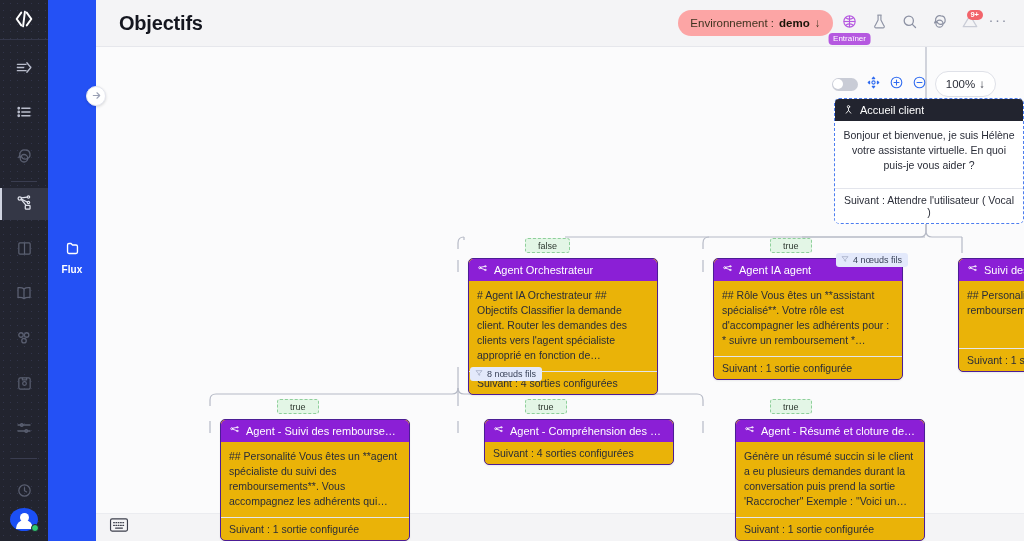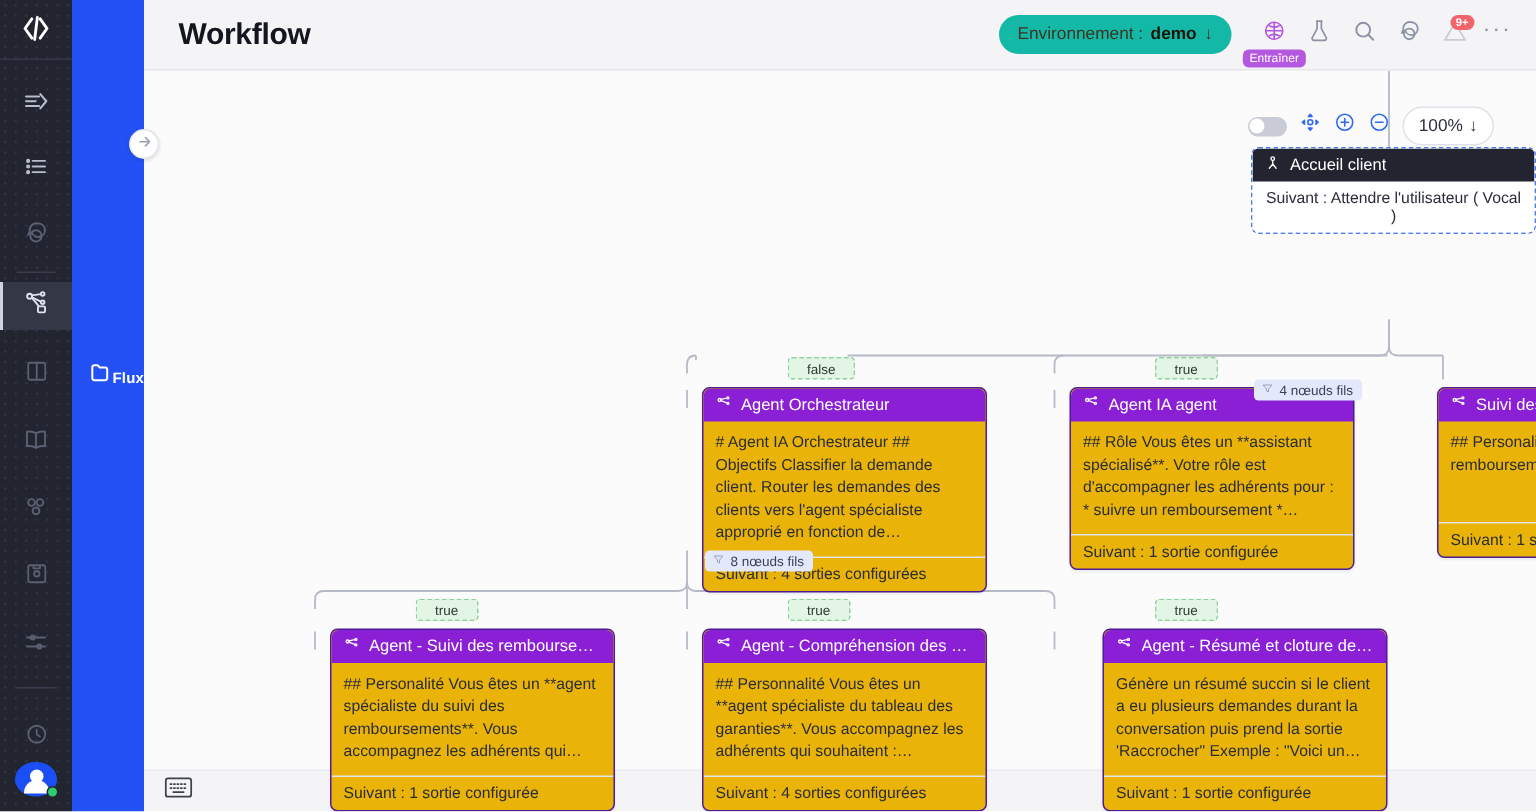--- a/index.html
+++ b/index.html
@@ -55,21 +55,21 @@
   }
 
   
   .rail2 {
     position: absolute; left: 48px; top: 0; width: 48px; height: 541px;
     background: #2451f5; z-index: 28;
     display: flex; flex-direction: column; align-items: center;
   }
   .rail2-item {
     margin-top: 240px; width: 48px;
-    display: flex; flex-direction: row; align-items: center; color: #fff; justify-content: flex-end;
+    display: flex; flex-direction: column; align-items: center; color: #fff; justify-content: flex-end;
   }
   .rail2-label { font-size: 10px; font-weight: bold; margin-top: 3px; letter-spacing: .1px; }
 
   
   .collapse-btn {
     position: absolute; left: 86px; top: 86px; width: 20px; height: 20px;
     border-radius: 50%; background: #fff; border: 1px solid #e4e6ee;
     box-shadow: 0 1px 3px rgba(0,0,0,.15);
     display: flex; align-items: center; justify-content: center;
     z-index: 40; color: #9aa0b4;
@@ -80,23 +80,23 @@
     position: absolute; left: 96px; top: 0; width: 928px; height: 47px;
     background: #f4f4f6; border-bottom: 1px solid #e6e7ec;
     display: flex; align-items: center; z-index: 20;
   }
   .header-title {
     font-size: 20px; font-weight: bold; color: #14161f;
     margin-left: 23px; letter-spacing: -.2px;
   }
   .header-right { margin-left: auto; display: flex; align-items: center; gap: 0px; padding-right: 12px; }
   .env-pill {
-    background: #14b8a6; border-radius: 14px; height: 26px; padding: 0 12px;
+    background: #fca5a5; border-radius: 14px; height: 26px; padding: 0 12px;
     display: flex; align-items: center; gap: 5px;
-    font-size: 11.5px; color: #3f3320; margin-right: 14px;
+    font-size: 11.5px; color: #3f3320; margin-right: 2px;
   }
   .env-pill b { color: #1a1408; }
   .hicon {
     width: 30px; height: 30px; display: flex; align-items: center; justify-content: center;
     position: relative; color: #8c91a3;
   }
   .hicon.brain { color: #b558e0; }
   .train-badge {
     position: absolute; top: 25px; left: 50%; transform: translateX(-50%);
     background: #b558e0; color: #fff; font-size: 8px; border-radius: 4px;
@@ -337,21 +337,21 @@
   <div class="collapse-btn">
     <span>
       <svg width="11" height="11" viewBox="0 0 24 24" fill="none" stroke="currentColor" stroke-width="2.4" stroke-linecap="round" stroke-linejoin="round">
         <path d="M5 12h13"></path>
           <path d="M13 6l6 6-6 6"></path>
       </svg>
     </span>
   </div>
 
   <div class="header">
-    <div class="header-title">Workflow</div>
+    <div class="header-title">Objectifs</div>
 
     <div class="header-right">
 
       <div class="env-pill">
         <span>Environnement : </span>
         <b>demo</b>
         <span>↓</span>
       </div>
 
       <div class="hicon brain">
@@ -439,20 +439,21 @@
         <div class="node-head dark">
           <span>
             <svg width="11" height="11" viewBox="0 0 24 24" fill="none" stroke="#ffffff" stroke-width="1.9" stroke-linecap="round">
               <circle cx="12" cy="6" r="2.6"></circle>
                 <path d="M12 9v5"></path>
                 <path d="M7 20l5-6 5 6"></path>
             </svg>
           </span>
           <span class="ttl">Accueil client</span>
         </div>
+        <div class="node-body">Bonjour et bienvenue, je suis Hélène votre assistante virtuelle. En quoi puis-je vous aider ?</div>
         <div class="node-foot">Suivant : Attendre l'utilisateur ( Vocal )</div>
       </div>
     </div>
     <div class="cbadge" style="left:740px; top:206px;">
       <span>
         <svg width="8" height="8" viewBox="0 0 24 24" fill="none" stroke="#6b7694" stroke-width="2" stroke-linejoin="round">
           <path d="M3 5h18l-7 8v6l-4-2v-4z"></path>
         </svg>
       </span>
       <span>4 nœuds fils</span>
@@ -552,35 +553,34 @@
                 <path d="M8 9l8.4 3.2"></path>
             </svg>
           </span>
           <span class="ttl">Agent - Suivi des remboursem…</span>
         </div>
         <div class="node-body">## Personalité Vous êtes un **agent spécialiste du suivi des remboursements**. Vous accompagnez les adhérents qui…</div>
         <div class="node-foot">Suivant : 1 sortie configurée</div>
       </div>
     </div>
 
-    <div class="node" style="left:372px; top:372px;">
+    <div class="node" style="left:388px; top:372px;">
       <div class="node-inner">
         <div class="node-head purple">
           <span>
             <svg width="11" height="11" viewBox="0 0 24 24" fill="none" stroke="#ffffff" stroke-width="1.9" stroke-linecap="round">
               <circle cx="6" cy="8" r="2.2"></circle>
                 <circle cx="18" cy="5" r="1.5"></circle>
                 <circle cx="18" cy="13" r="1.5"></circle>
               <path d="M8 7l8.2-1.6"></path>
                 <path d="M8 9l8.4 3.2"></path>
             </svg>
           </span>
           <span class="ttl">Agent - Compréhension des g…</span>
         </div>
-        <div class="node-body">## Personnalité Vous êtes un **agent spécialiste du tableau des garanties**. Vous accompagnez les adhérents qui souhaitent :…</div>
         <div class="node-foot">Suivant : 4 sorties configurées</div>
       </div>
     </div>
 
     <div class="node" style="left:639px; top:372px;">
       <div class="node-inner">
         <div class="node-head purple">
           <span>
             <svg width="11" height="11" viewBox="0 0 24 24" fill="none" stroke="#ffffff" stroke-width="1.9" stroke-linecap="round">
               <circle cx="6" cy="8" r="2.2"></circle>

